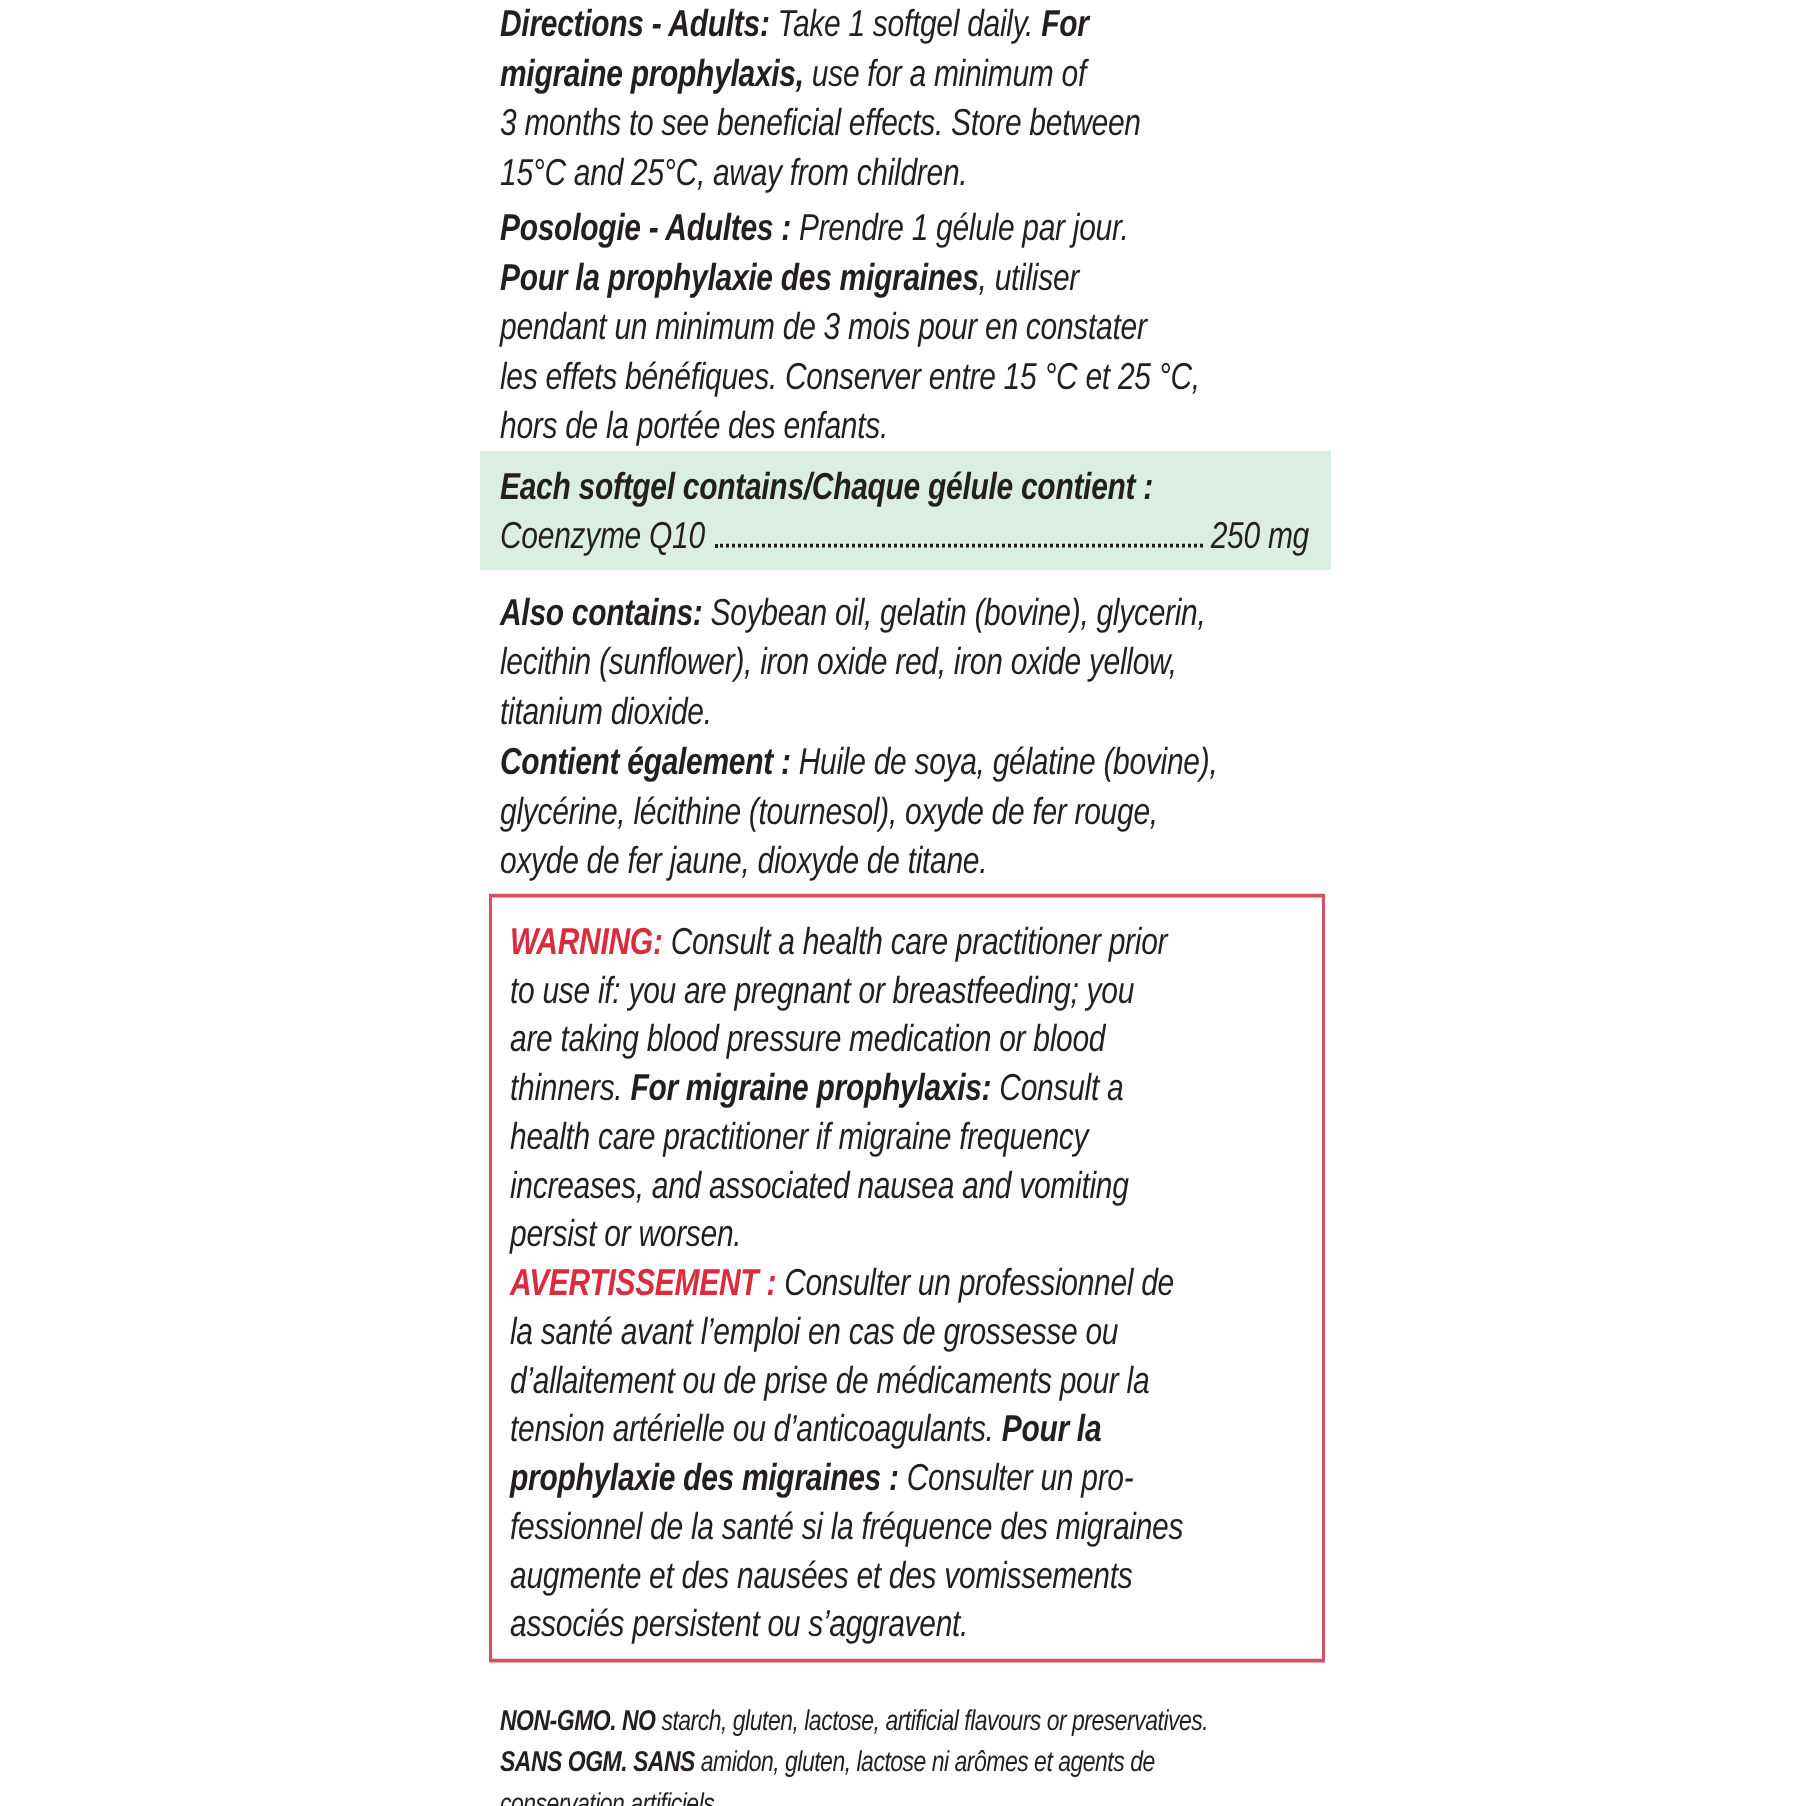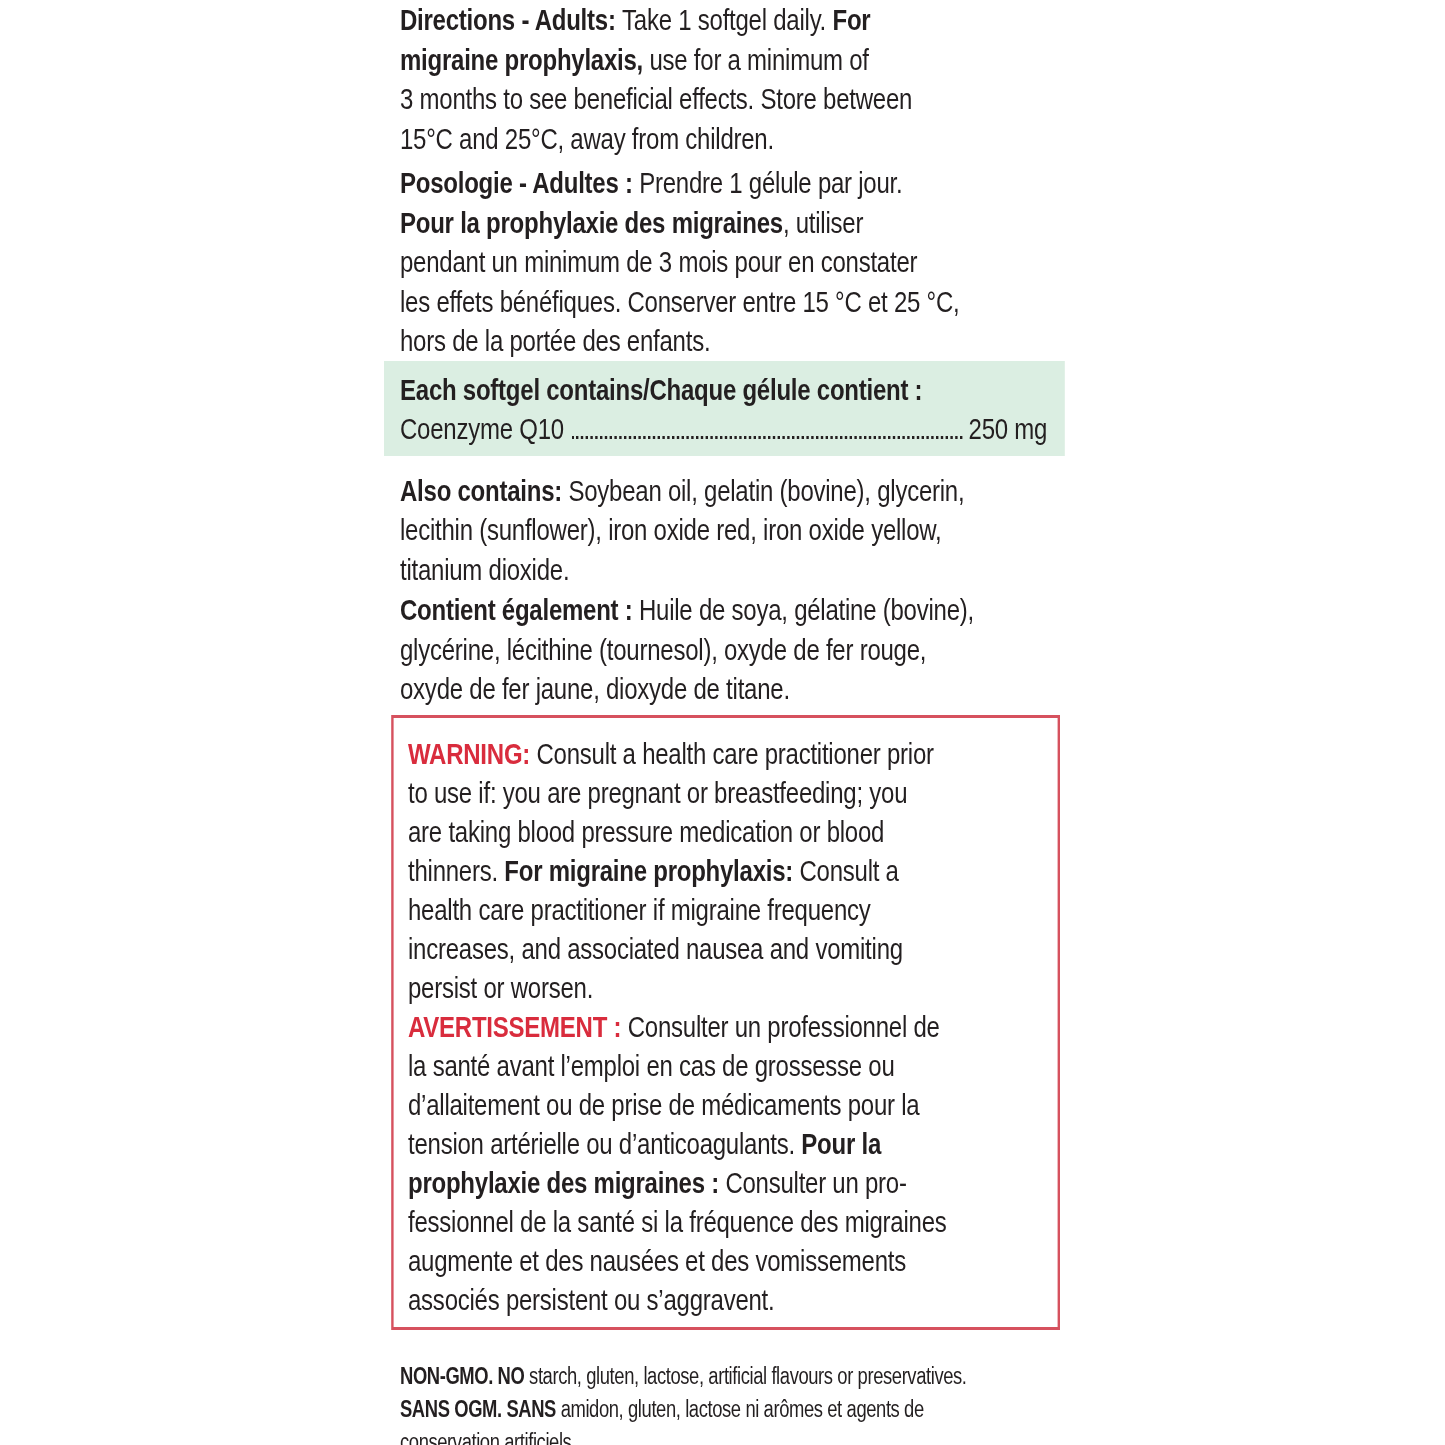--- a/index.html
+++ b/index.html
@@ -1,21 +1,21 @@
 <!DOCTYPE html>
 <html style="--text: #231f20; --red: #d92c3d; --warn-border: #d6515e; --facts-bg: #dbeee2; --page-bg: #ffffff;"><head>
 <meta charset="utf-8">
 <style>
   :root{
     --text:#231f20; --red:#d92c3d; --warn-border:#d6515e;
     --facts-bg:#dbeee2; --page-bg:#ffffff;
   }
   html,body{margin:0;padding:0;}
   body{font-family:"Liberation Sans","DejaVu Sans",sans-serif;background:var(--page-bg);}
-  .canvas{position:relative;width:1445px;height:1445px;overflow:hidden;background:var(--page-bg);}
+  .canvas{position:relative;width:1445px;height:1445px;overflow:hidden;background:var(--page-bg);font-style:italic;}
   .scale{position:absolute;top:0;left:0;width:1806px;transform:scaleX(0.8);transform-origin:top left;}
   .col{position:absolute;left:500px;top:0;width:900px;color:var(--text);}
   .para{
     margin:0;white-space:pre-line;width:max-content;max-width:900px;
     font-size:30px;line-height:39.5px;letter-spacing:-0.3px;
   }
   .b{font-weight:700;}
   .r{font-weight:700;color:var(--red);}
   .mt-p2{margin-top:5px;}
   .mt-p3{margin-top:15px;}

